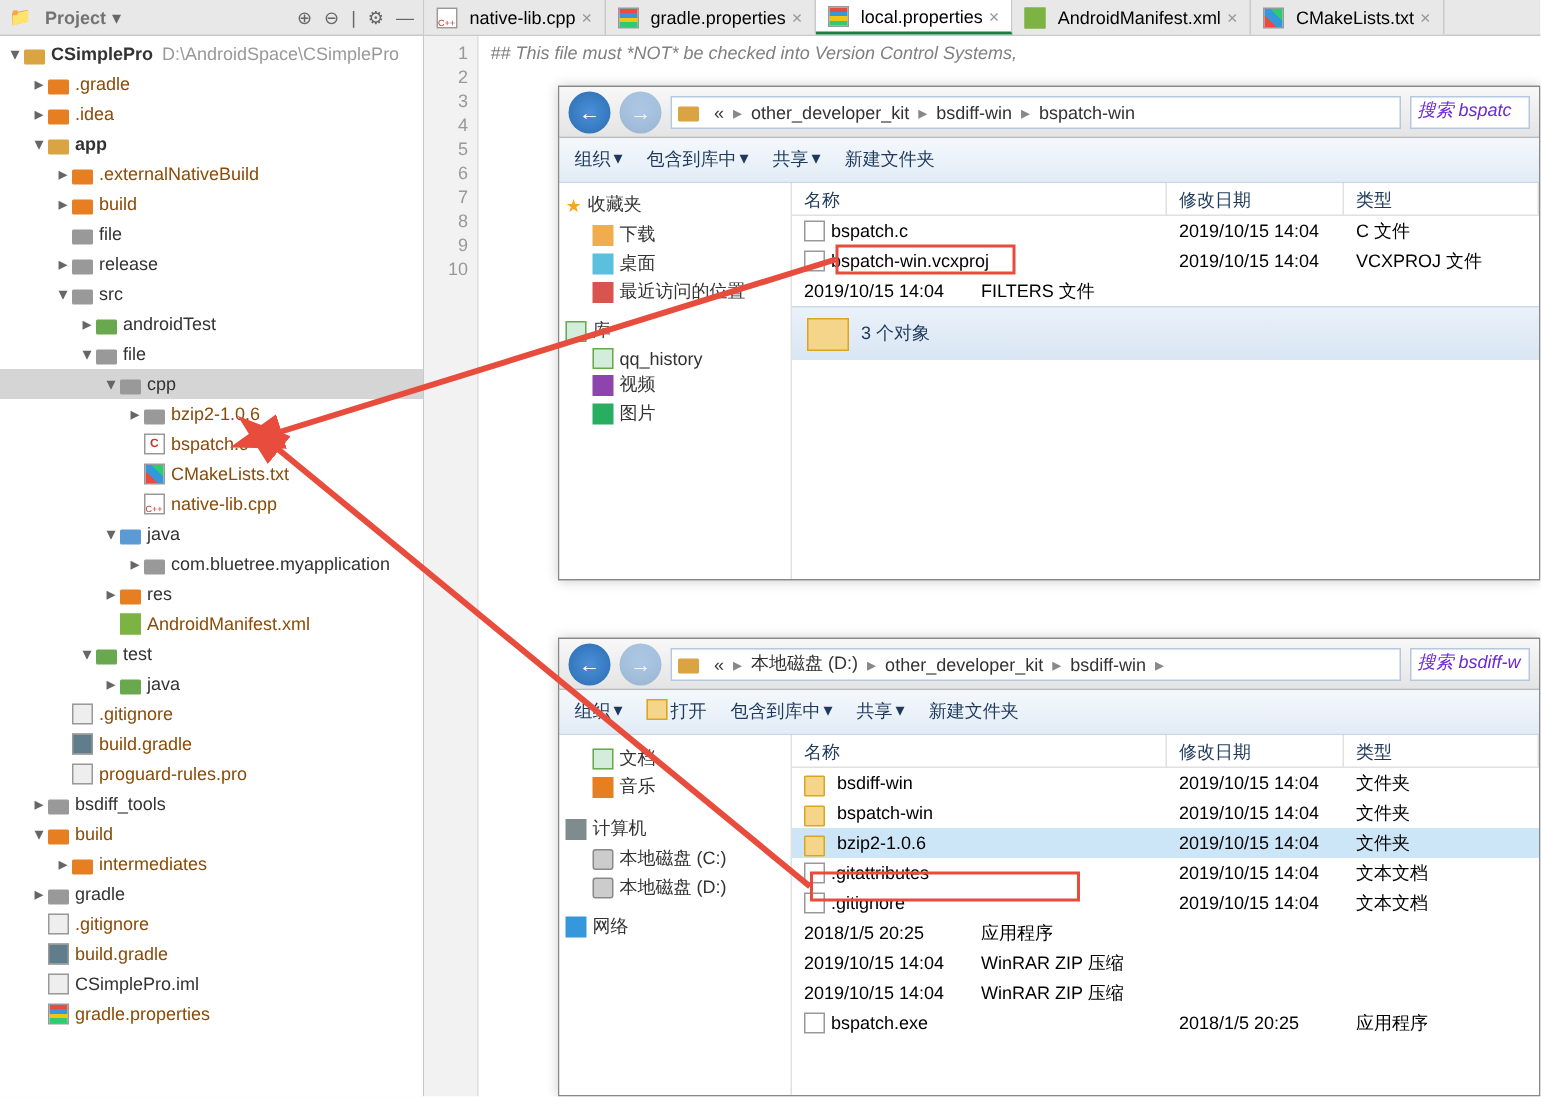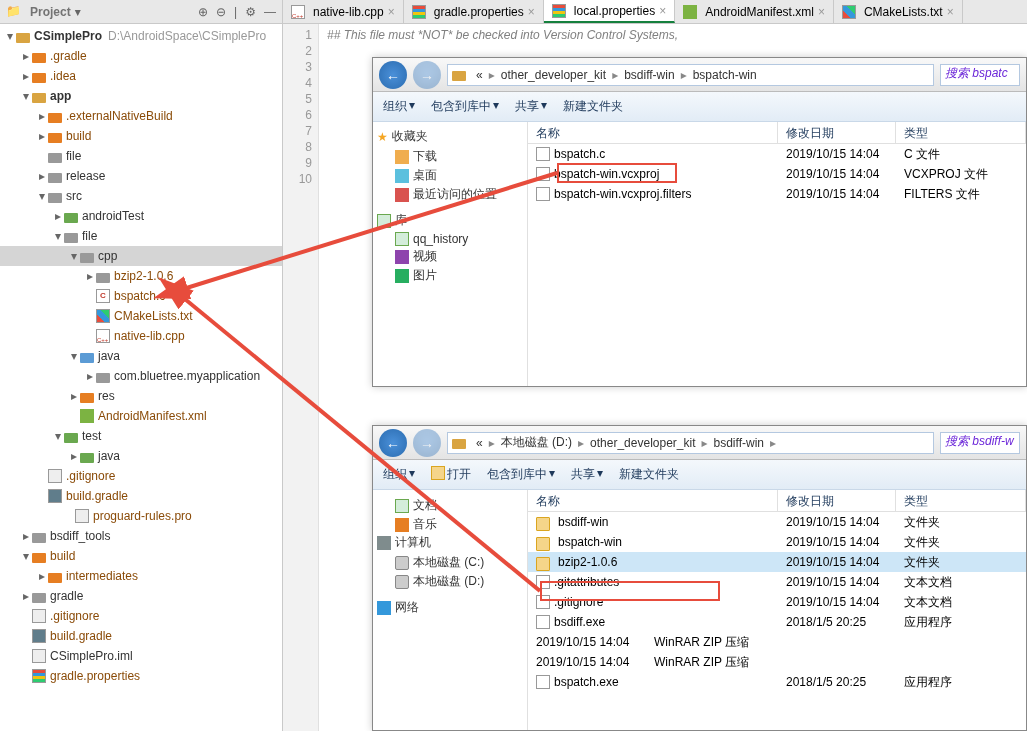--- a/index.html
+++ b/index.html
@@ -212,21 +212,21 @@
           <span class="lbl">java</span>
         </div>
       <div class="tree-row" style="padding-left:48px">
           <span class="fileic txt"></span>
           <span class="lbl brown">.gitignore</span>
         </div>
       <div class="tree-row" style="padding-left:48px">
           <span class="fileic gradle"></span>
           <span class="lbl brown">build.gradle</span>
         </div>
-      <div class="tree-row" style="padding-left:75px">
+      <div class="tree-row" style="padding-left:48px">
           <span class="fileic txt"></span>
           <span class="lbl brown">proguard-rules.pro</span>
         </div>
       <div class="tree-row" style="padding-left:20px">
           <span class="tw">▸</span>
           <span class="ic folder grey"></span>
           <span class="lbl">bsdiff_tools</span>
         </div>
       <div class="tree-row" style="padding-left:20px">
           <span class="tw">▾</span>
@@ -390,28 +390,28 @@
           </div>
           <div class="exp-row">
             <div class="exp-cell c-name">
               <span class="fico file"></span>
               <span>bspatch-win.vcxproj</span>
             </div>
             <div class="exp-cell c-date">2019/10/15 14:04</div>
             <div class="exp-cell c-type">VCXPROJ 文件</div>
           </div>
           <div class="exp-row">
-            <div class="exp-cell c-name">
-              <span class="fico file"></span>
-              <span>bspatch-win.vcxproj.filters</span>
-            </div>
             <div class="exp-cell c-date">2019/10/15 14:04</div>
             <div class="exp-cell c-type">FILTERS 文件</div>
           </div>
         </div>
+      <div class="exp-status">
+        <span class="fico-lg"></span>
+        <span>3 个对象</span>
+      </div>
     </div>
   </div>
 </div>
 
 <div class="explorer exp2">
   <div class="exp-nav">
     <div class="nav-btn">←</div>
     <div class="nav-btn fwd">→</div>
     <div class="breadcrumb">
       <span class="ic folder"></span>
@@ -441,21 +441,21 @@
   <div class="exp-body">
     <div class="exp-side">
       <div class="exp-side-item">
           <span class="ico-small ico-lib"></span>
           <span>文档</span>
         </div>
       <div class="exp-side-item">
           <span class="ico-small" style="background:#e67e22"></span>
           <span>音乐</span>
         </div>
-      <div class="exp-side-group" style="margin-top:0">
+      <div class="exp-side-group" style="margin-top:10px">
         <div class="exp-side-hdr">
             <span class="ico-small" style="background:#7f8c8d"></span>
             <span>计算机</span>
           </div>
         <div class="exp-side-item">
             <span class="ico-small ico-disk"></span>
             <span>本地磁盘 (C:)</span>
           </div>
         <div class="exp-side-item">
             <span class="ico-small ico-disk"></span>
@@ -510,24 +510,20 @@
           </div>
           <div class="exp-row">
             <div class="exp-cell c-name">
               <span class="fico file"></span>
               <span>.gitignore</span>
             </div>
             <div class="exp-cell c-date">2019/10/15 14:04</div>
             <div class="exp-cell c-type">文本文档</div>
           </div>
           <div class="exp-row">
-            <div class="exp-cell c-name">
-              <span class="fico exe"></span>
-              <span>bsdiff.exe</span>
-            </div>
             <div class="exp-cell c-date">2018/1/5 20:25</div>
             <div class="exp-cell c-type">应用程序</div>
           </div>
           <div class="exp-row">
             <div class="exp-cell c-date">2019/10/15 14:04</div>
             <div class="exp-cell c-type">WinRAR ZIP 压缩</div>
           </div>
           <div class="exp-row">
             <div class="exp-cell c-date">2019/10/15 14:04</div>
             <div class="exp-cell c-type">WinRAR ZIP 压缩</div>

